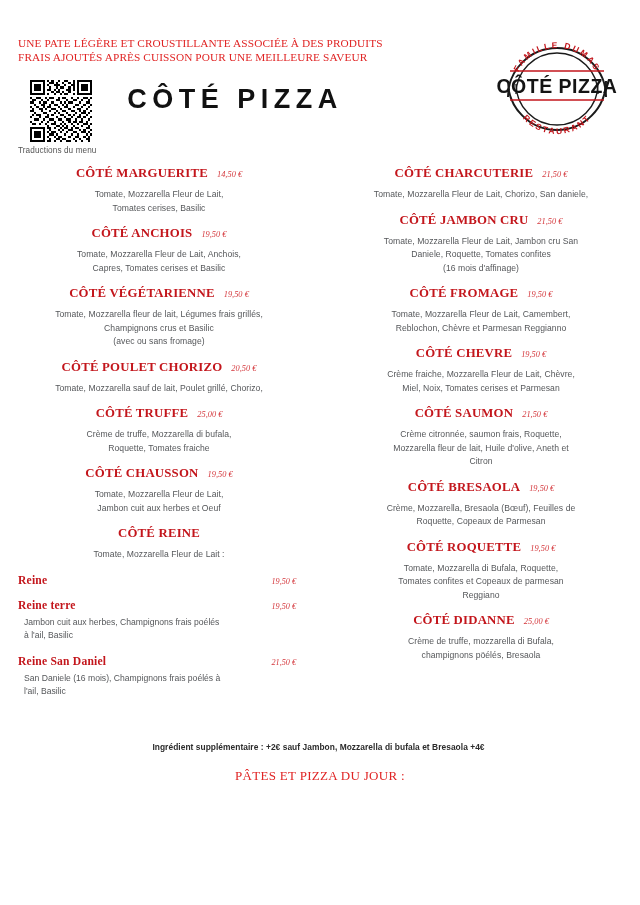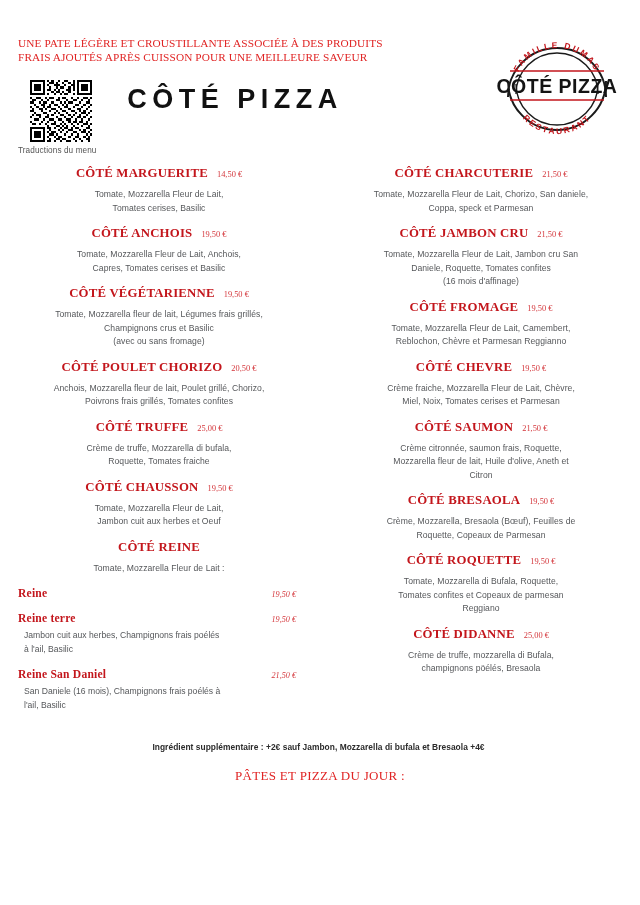--- a/index.html
+++ b/index.html
@@ -106,20 +106,21 @@
   .dish-name {
     font-family: "Liberation Serif", serif;
     font-weight: bold;
     font-size: 12.8px;
     letter-spacing: 0.2px;
     color: #c3161c;
     white-space: nowrap;
   }
   .dish-price {
     font-family: "Liberation Serif", serif;
+    font-style: italic;
     font-size: 8.4px;
     color: #d4373c;
     white-space: nowrap;
   }
   .dish-desc {
     margin-top: 7px;
     text-align: center;
     font-size: 8.6px;
     line-height: 13.5px;
     color: #55575a;
@@ -477,22 +478,21 @@
             <div>Champignons crus et Basilic</div>
             <div>(avec ou sans fromage)</div>
           </div>
         </div>
         <div class="dish">
           <div class="dish-head">
             <span class="dish-name">CÔTÉ POULET CHORIZO</span>
             <span class="dish-price">20,50 €</span>
           </div>
           <div class="dish-desc">
-            <div>Anchois, Mozzarella fleur de lait, Poulet grillé, Chorizo,</div>
-            <div>Poivrons frais grillés, Tomates confites</div>
+            <div>Tomate, Mozzarella sauf de lait, Poulet grillé, Chorizo,</div>
           </div>
         </div>
         <div class="dish">
           <div class="dish-head">
             <span class="dish-name">CÔTÉ TRUFFE</span>
             <span class="dish-price">25,00 €</span>
           </div>
           <div class="dish-desc">
             <div>Crème de truffe, Mozzarella di bufala,</div>
             <div>Roquette, Tomates fraiche</div>
@@ -551,21 +551,20 @@
 
   <div class="col col-right">
     <div>
         <div class="dish">
           <div class="dish-head">
             <span class="dish-name">CÔTÉ CHARCUTERIE</span>
             <span class="dish-price">21,50 €</span>
           </div>
           <div class="dish-desc">
             <div>Tomate, Mozzarella Fleur de Lait, Chorizo, San daniele,</div>
-            <div>Coppa, speck et Parmesan</div>
           </div>
         </div>
         <div class="dish">
           <div class="dish-head">
             <span class="dish-name">CÔTÉ JAMBON CRU</span>
             <span class="dish-price">21,50 €</span>
           </div>
           <div class="dish-desc">
             <div>Tomate, Mozzarella Fleur de Lait, Jambon cru San</div>
             <div>Daniele, Roquette, Tomates confites</div>

